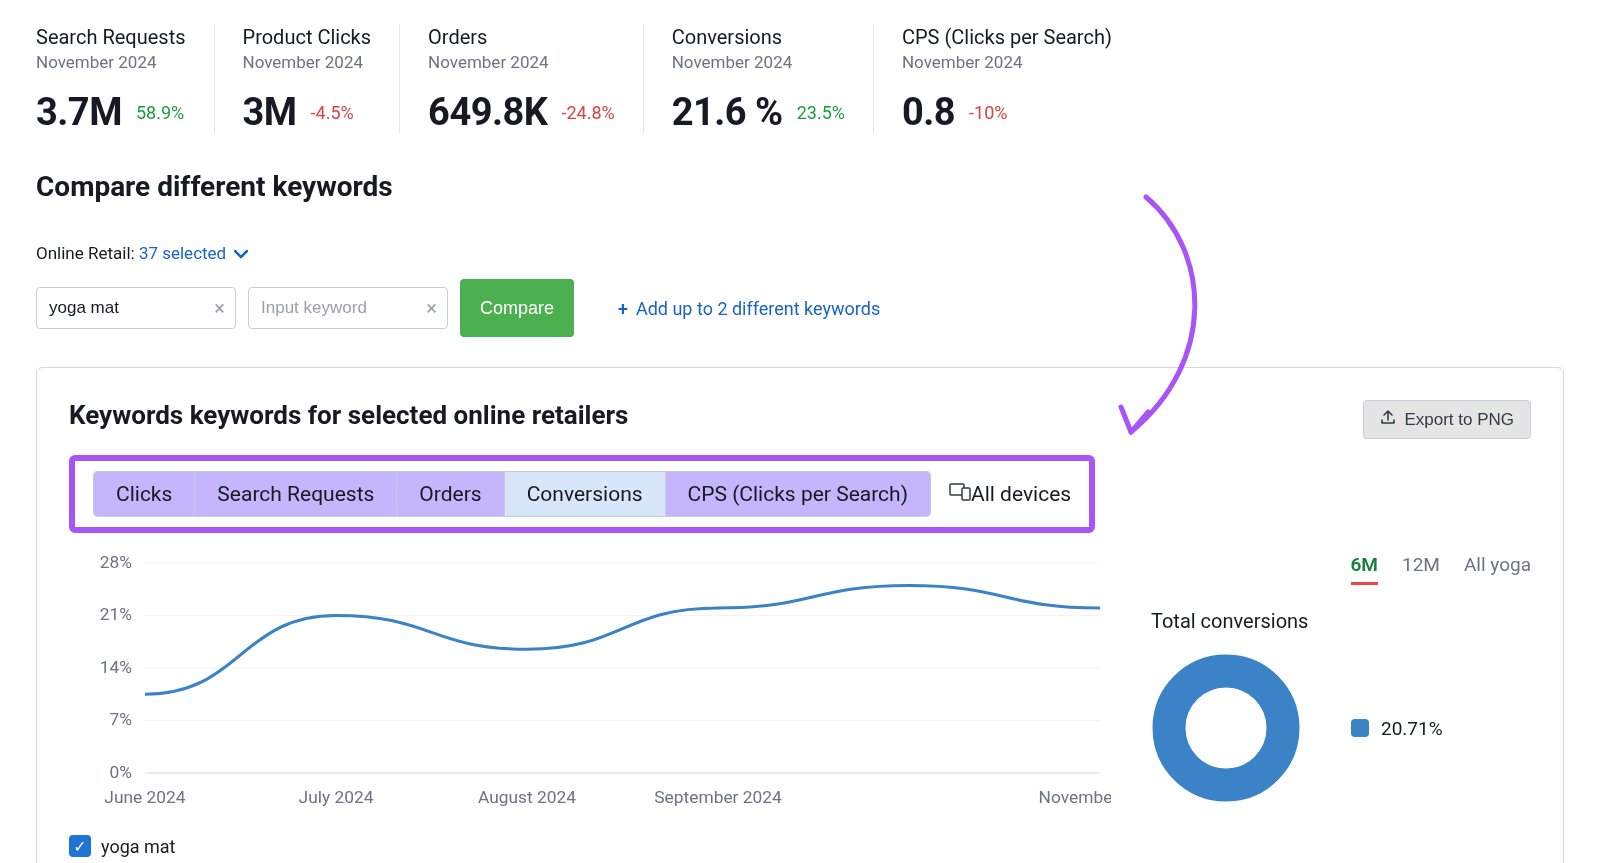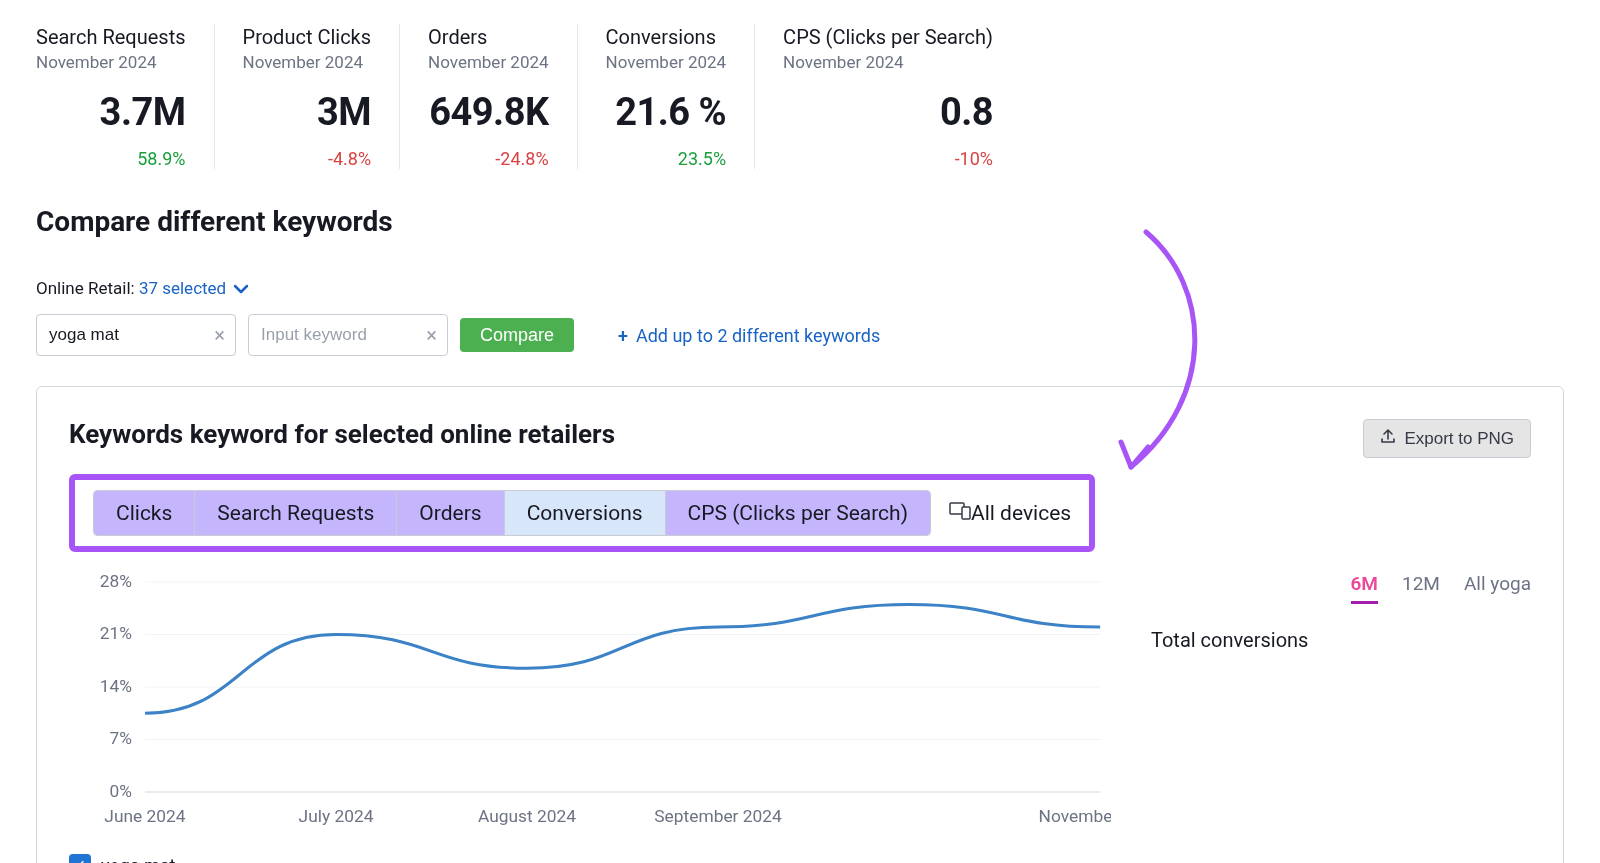--- a/index.html
+++ b/index.html
@@ -10,21 +10,21 @@
     padding: 24px 36px;
     width: 1600px;
   }
   
   .stats-row { display: flex; gap: 0; margin-bottom: 36px; }
   .stat-card { padding: 0 28px 0 0; margin-right: 28px; border-right: 1px solid #e5e7eb; }
   .stat-card:first-child { padding-left: 0; }
   .stat-card:last-child { border-right: none; }
   .stat-title { font-size: 20px; font-weight: 400; color: #171a22; line-height: 1.3; }
   .stat-period { font-size: 17px; color: #6c7383; margin-top: 2px; }
-  .stat-value-row { display: flex; align-items: flex-end; gap: 14px; margin-top: 18px; flex-direction: column; }
+  .stat-value-row { display: flex; align-items: center; gap: 14px; margin-top: 18px; }
   .stat-value { font-size: 38px; font-weight: 700; color: #171a22; letter-spacing: -0.5px; }
   .stat-delta { font-size: 18px; font-weight: 400; }
   .delta-pos { color: #1a9e3c; }
   .delta-neg { color: #d84343; }
 
   
   .compare-section { margin-bottom: 14px; }
   .compare-heading { font-size: 28px; font-weight: 700; margin-bottom: 10px; }
   .compare-sub { font-size: 17px; color: #171a22; margin-bottom: 16px; margin-top: 40px; }
   .compare-sub .link { color: #1a63c6; cursor: pointer; }
@@ -39,21 +39,21 @@
     border: none; outline: none; width: 100%; font-size: 17px; color: #171a22;
     background: transparent;
   }
   .kw-input input::placeholder { color: #9aa0ab; }
   .kw-input .clear-x {
     position: absolute; right: 10px; top: 50%; transform: translateY(-50%);
     color: #9aa0ab; font-size: 20px; cursor: pointer; line-height: 1;
   }
   .compare-btn {
     background: #4caf50; color: #fff; border: none; border-radius: 4px;
-    height: 34px; padding: 0 20px; font-size: 18px; cursor: pointer;
+    height: 58px; padding: 0 20px; font-size: 18px; cursor: pointer;
   }
   .add-more {
     color: #1a63c6; font-size: 18px; margin-left: 32px; cursor: pointer;
     display: flex; align-items: center; gap: 8px;
   }
 
   
   .chart-panel {
     border: 1px solid #d4d7dd; border-radius: 6px; padding: 32px 32px 24px 32px;
     margin-top: 30px;
@@ -81,21 +81,21 @@
   .metric-tab:last-child { border-right: none; }
   .metric-tab.active { background: #d7e6f9; }
   .device-filter { font-size: 21px; color: #171a22; display: flex; gap: 0; cursor: pointer; }
 
   
   .panel-body { display: flex; gap: 40px; margin-top: 20px; align-items: flex-start; }
   .chart-left { flex: 1; min-width: 0; }
   .chart-right { width: 380px; }
   .range-tabs { display: flex; gap: 24px; justify-content: flex-end; font-size: 19px; color: #6c7383; margin-bottom: 24px; }
   .range-tab { cursor: pointer; padding-bottom: 6px; }
-  .range-tab.active { color: #ec4899; border-bottom: 3px solid #a21caf; font-weight: 600; }
+  .range-tab.active { color: #15803d; border-bottom: 3px solid #ef4444; font-weight: 600; }
   .donut-title { font-size: 20px; color: #171a22; margin-bottom: 20px; }
   .donut-row { display: flex; align-items: center; gap: 50px; }
   .donut-legend { display: flex; align-items: center; gap: 12px; font-size: 19px; }
   .legend-swatch { width: 18px; height: 18px; border-radius: 4px; background: #3b82c7; }
 
   
   .line-chart { width: 100%; height: 260px; }
   .chart-axis-label { font-size: 16px; fill: #6c7383; }
   .chart-series { fill: none; stroke: #3b82c7; stroke-width: 3; }
   .chart-grid { stroke: #f2f3f5; stroke-width: 1; }
@@ -121,21 +121,21 @@
     <div class="stat-value-row">
       <span class="stat-value">3.7M</span>
       <span class="stat-delta delta-pos">58.9%</span>
     </div>
   </div>
   <div class="stat-card">
     <div class="stat-title">Product Clicks</div>
     <div class="stat-period">November 2024</div>
     <div class="stat-value-row">
       <span class="stat-value">3M</span>
-      <span class="stat-delta delta-neg">-4.8%</span>
+      <span class="stat-delta delta-neg">-4.5%</span>
     </div>
   </div>
   <div class="stat-card">
     <div class="stat-title">Orders</div>
     <div class="stat-period">November 2024</div>
     <div class="stat-value-row">
       <span class="stat-value">649.8K</span>
       <span class="stat-delta delta-neg">-24.8%</span>
     </div>
   </div>
@@ -187,21 +187,21 @@
   </div>
 
   <svg class="arrow-annot" style="left:1050px; top:22px;" width="140" height="260" viewBox="0 0 140 260">
     <path d="M60 5 C 125 60, 130 170, 45 240" fill="none" stroke="#a855f7" stroke-width="5" stroke-linecap="round"></path>
     <path d="M45 240 L62 220 M45 240 L35 215" fill="none" stroke="#a855f7" stroke-width="5" stroke-linecap="round"></path>
   </svg>
 </div>
 
 <div class="chart-panel">
   <div class="chart-header">
-    <div class="chart-title">Keywords keyword for selected online retailers</div>
+    <div class="chart-title">Keywords keywords for selected online retailers</div>
     <button class="export-btn">
       <span>
         <svg width="16" height="16" viewBox="0 0 16 16">
             <path d="M8 11 V2 M4 6 L8 2 L12 6 M2 11 V14 H14 V11" fill="none" stroke="#343a46" stroke-width="1.6" stroke-linecap="round" stroke-linejoin="round"></path>
           </svg>
       </span>
       <span>Export to PNG</span>
     </button>
   </div>
 
@@ -252,15 +252,25 @@
       </div>
     </div>
 
     <div class="chart-right">
       <div class="range-tabs">
         <span class="range-tab active">6M</span>
         <span class="range-tab">12M</span>
         <span class="range-tab">All yoga</span>
       </div>
       <div class="donut-title">Total conversions</div>
+      <div class="donut-row">
+        <svg width="150" height="150" viewBox="0 0 100 100">
+          <circle cx="50" cy="50" r="38" fill="none" stroke="#3b82c7" stroke-width="22"></circle>
+          <circle cx="50" cy="50" r="26" fill="#fff"></circle>
+        </svg>
+        <div class="donut-legend">
+          <span class="legend-swatch"></span>
+          <span>20.71%</span>
+        </div>
+      </div>
     </div>
   </div>
 </div>
 
 </body></html>

